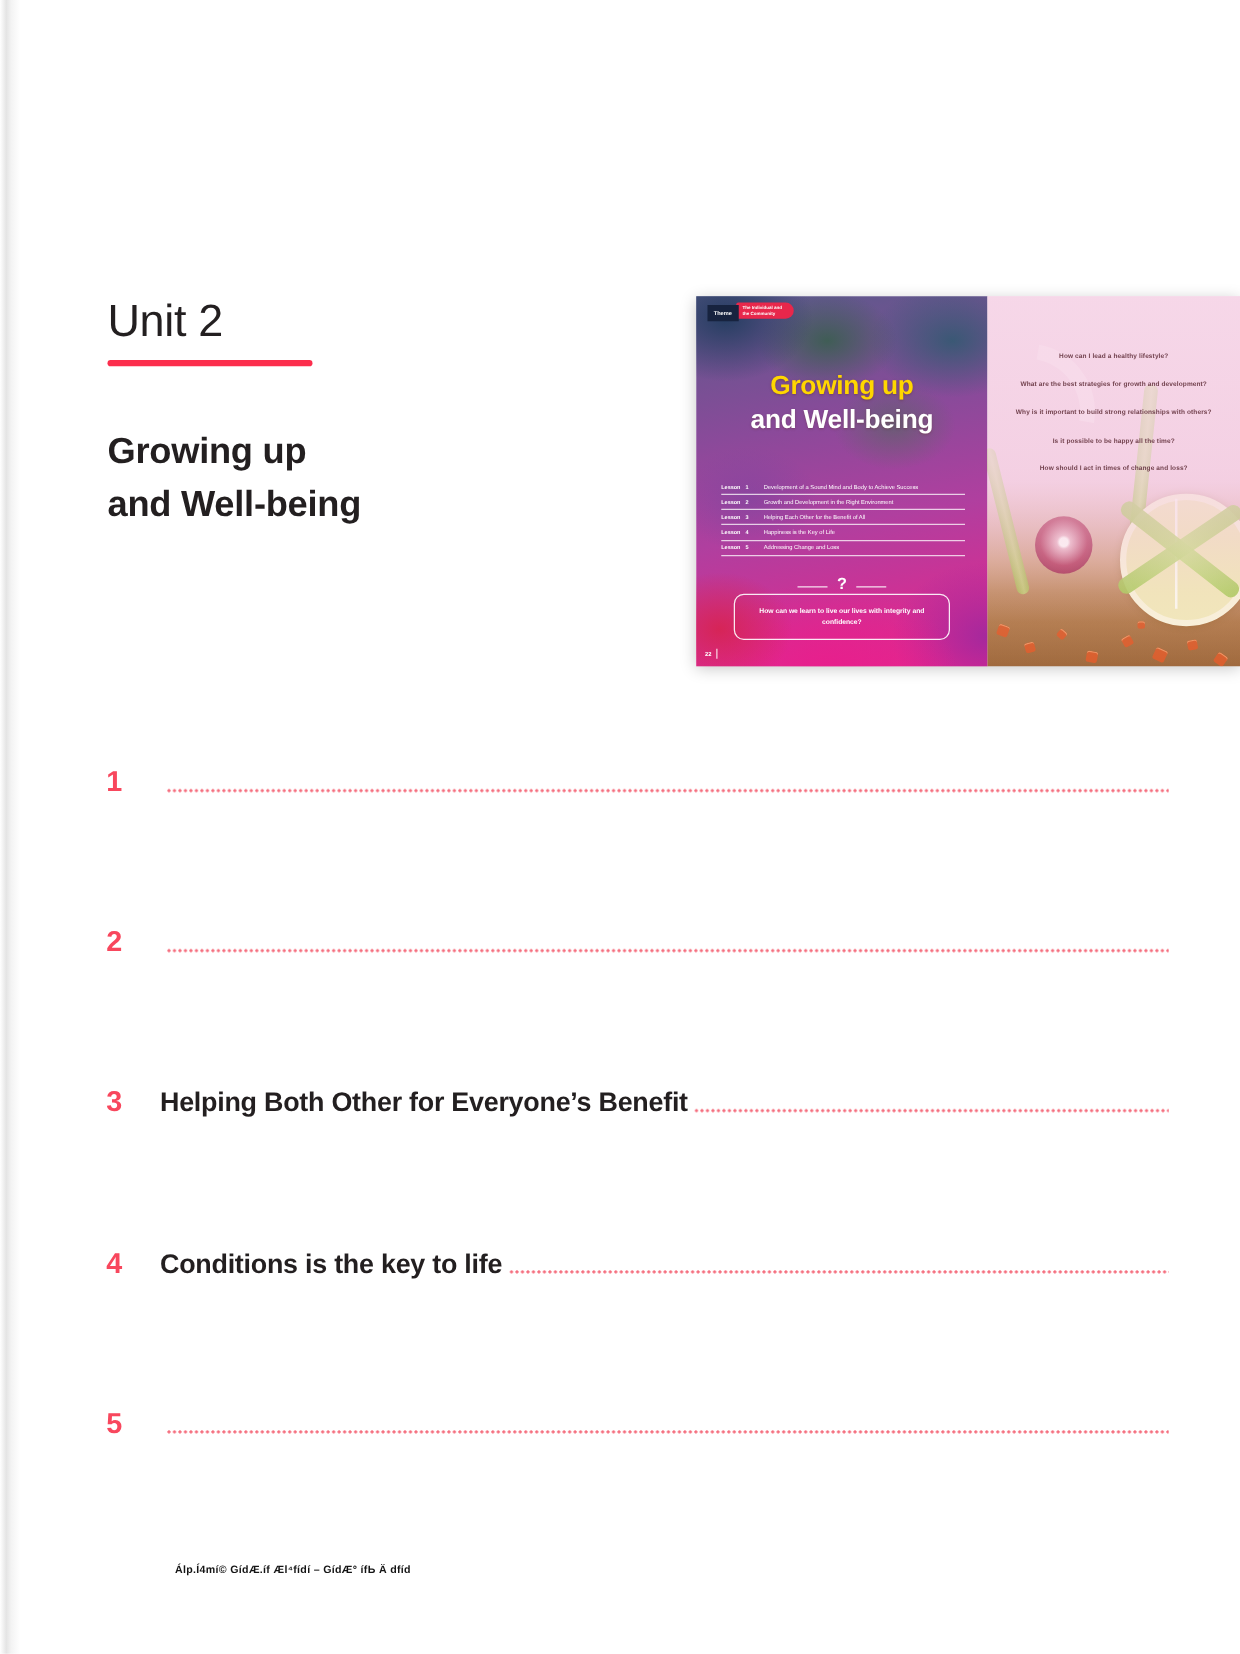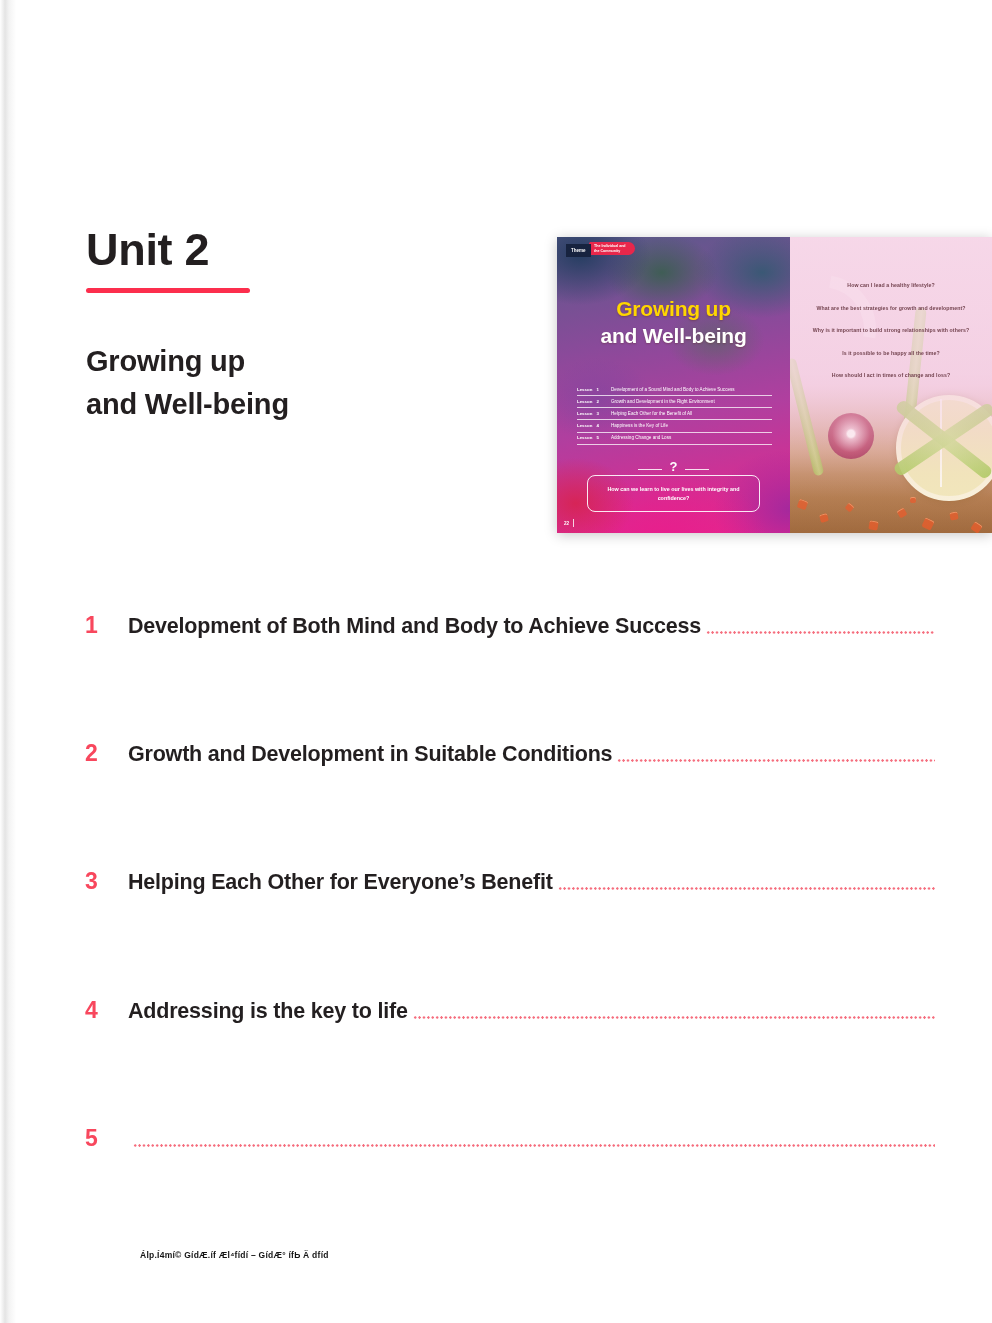--- a/index.html
+++ b/index.html
@@ -6,21 +6,21 @@
   body{
     width:992px;height:1323px;position:relative;background:#ffffff;overflow:hidden;
     font-family:"Liberation Sans","DejaVu Sans",sans-serif;color:#231f20;
   }
   
   .edge-shadow{
     position:absolute;left:0;top:0;bottom:0;width:18px;
     background:linear-gradient(90deg,rgba(255,255,255,0) 0%,rgba(120,120,120,0.20) 28%,rgba(140,140,140,0.10) 50%,rgba(255,255,255,0) 90%);
   }
   
-  .unit-label{position:absolute;left:86px;top:224px;font-size:45px;font-weight:700;letter-spacing:-0.3px;}
+  .unit-label{position:absolute;left:86px;top:236px;font-size:36px;font-weight:400;letter-spacing:-0.3px;}
   .unit-underline{position:absolute;left:86px;top:288px;width:164px;height:5px;background:#fc2e4d;border-radius:3px;}
   .unit-title{position:absolute;left:86px;top:340px;font-size:29px;font-weight:800;line-height:43px;letter-spacing:-0.2px;}
   
   .thumb{position:absolute;left:557px;top:237px;width:435px;height:296px;display:flex;box-shadow:0 2px 12px rgba(0,0,0,0.22);}
   .thumb-left{
     position:relative;width:233px;height:296px;overflow:hidden;
     background:
       radial-gradient(ellipse 90px 70px at 8% 90%,rgba(215,35,80,0.90),rgba(215,35,80,0) 65%),
       radial-gradient(ellipse 150px 105px at 45% 102%,rgba(232,30,140,0.95),rgba(232,30,140,0) 70%),
       radial-gradient(ellipse 110px 85px at 100% 92%,rgba(150,40,160,0.80),rgba(150,40,160,0) 70%),
@@ -163,36 +163,34 @@
     <div class="rq" style="top:45px;">How can I lead a healthy lifestyle?</div>
     <div class="rq" style="top:68px;">What are the best strategies for growth and development?</div>
     <div class="rq" style="top:90px;">Why is it important to build strong relationships with others?</div>
     <div class="rq" style="top:113px;">Is it possible to be happy all the time?</div>
     <div class="rq" style="top:135px;">How should I act in times of change and loss?</div>
   </div>
 </div>
 
 <div class="toc-row toc-1">
   <span class="toc-num">1</span>
-  <span class="toc-title">Development of Both Mind and Body to Achieve Success</span>
   <span class="toc-leader"></span>
 </div>
 <div class="toc-row toc-2">
   <span class="toc-num">2</span>
-  <span class="toc-title">Growth and Development in Suitable Conditions</span>
   <span class="toc-leader"></span>
 </div>
 <div class="toc-row toc-3">
   <span class="toc-num">3</span>
-  <span class="toc-title">Helping Each Other for Everyone’s Benefit</span>
+  <span class="toc-title">Helping Both Other for Everyone’s Benefit</span>
   <span class="toc-leader"></span>
 </div>
 <div class="toc-row toc-4">
   <span class="toc-num">4</span>
-  <span class="toc-title">Addressing is the key to life</span>
+  <span class="toc-title">Conditions is the key to life</span>
   <span class="toc-leader"></span>
 </div>
 <div class="toc-row toc-5">
   <span class="toc-num">5</span>
   <span class="toc-leader"></span>
 </div>
 
 <div class="footer-line">Álp.Í4mí© GídÆ.íf Æl⁴fídí – GídÆ°  ífЬ Ä dfíd</div>
 
 </body></html>

